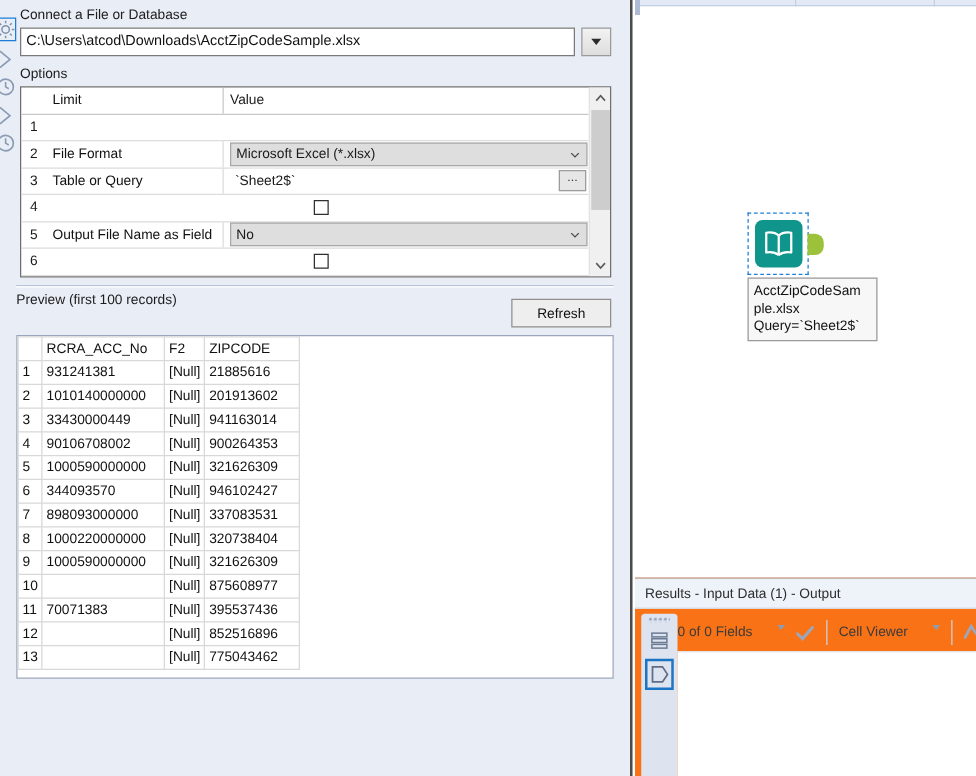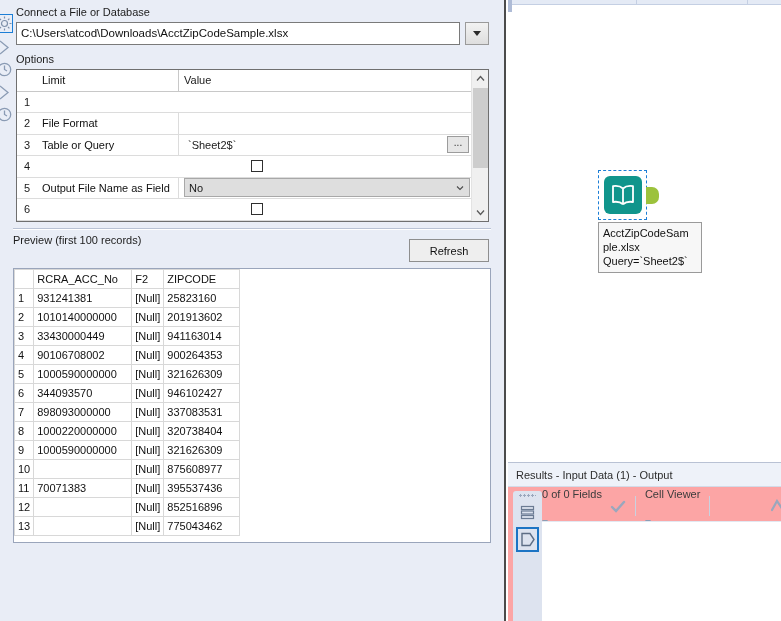--- a/index.html
+++ b/index.html
@@ -255,21 +255,21 @@
     padding: 3px 4px 4px 4px;
     font-size: 11px;
     line-height: 14px;
     color: #111;
   }
   #node-label div { white-space: nowrap; }
 
   
   #results {
     position: absolute; left: 508px; top: 462px; width: 273px; height: 159px;
-    background: #fca5a5;
+    background: #f97316;
     border-top: 1px solid #b9c2d4;
     overflow: hidden;
   }
   #results-title {
     position: absolute; left: 0; top: 0; width: 273px; height: 24px;
     background: #eef2f9;
     border-bottom: 1px solid #d3dbe8;
     display: flex; align-items: center;
     padding-left: 8px;
     font-size: 11px;
@@ -302,21 +302,21 @@
     position: absolute; left: 34px; top: 28px; width: 239px; height: 30px;
     display: flex; align-items: center;
     font-size: 11px;
     color: #3b3b3b;
   }
   #results-body {
     position: absolute; left: 34px; top: 58px; width: 239px; height: 101px;
     background: #ffffff;
     border-top: 1px solid #e2e8f1;
   }
-  .tb-item { display: flex; align-items: flex-start; gap: 20px; flex-direction: column; }
+  .tb-item { display: flex; align-items: flex-start; gap: 20px; }
   .tb-caret {
     width: 0; height: 0;
     border-left: 3.5px solid transparent;
     border-right: 3.5px solid transparent;
     border-top: 4.5px solid #8c9db4;
   }
   .tb-sep {
     width: 1px; height: 20px; background: #c9d2e0; margin: 0 9px;
   }
   #tb-check { margin-left: 8px; }
@@ -387,20 +387,30 @@
         </div>
 
         <div class="opt-row">
           <div class="opt-num">1</div>
           <div class="opt-val"></div>
         </div>
 
         <div class="opt-row">
           <div class="opt-num">2</div>
           <div class="opt-name">File Format</div>
+          <div class="opt-val">
+            <div class="combo">
+              <span>Microsoft Excel (*.xlsx)</span>
+              <span class="chev">
+                <svg width="8" height="8" viewBox="0 0 8 8" fill="none" stroke="#4a4a4a" stroke-width="1.1">
+                    <path d="M1 2.5 L4 5.5 L7 2.5"></path>
+                  </svg>
+              </span>
+            </div>
+          </div>
         </div>
 
         <div class="opt-row">
           <div class="opt-num">3</div>
           <div class="opt-name">Table or Query</div>
           <div class="opt-val">
             <div class="txtcell">
               <span>`Sheet2$`</span>
               <span class="ellipsis-btn">...</span>
             </div>
@@ -469,21 +479,21 @@
             <th class="col-a">RCRA_ACC_No</th>
             <th class="col-b">F2</th>
             <th class="col-c">ZIPCODE</th>
           </tr>
         </thead>
         <tbody id="preview-body">
             <tr>
               <td class="col-idx">1</td>
               <td class="col-a">931241381</td>
               <td class="col-b">[Null]</td>
-              <td class="col-c">25823160</td>
+              <td class="col-c">21885616</td>
             </tr>
             <tr>
               <td class="col-idx">2</td>
               <td class="col-a">1010140000000</td>
               <td class="col-b">[Null]</td>
               <td class="col-c">201913602</td>
             </tr>
             <tr>
               <td class="col-idx">3</td>
               <td class="col-a">33430000449</td>

